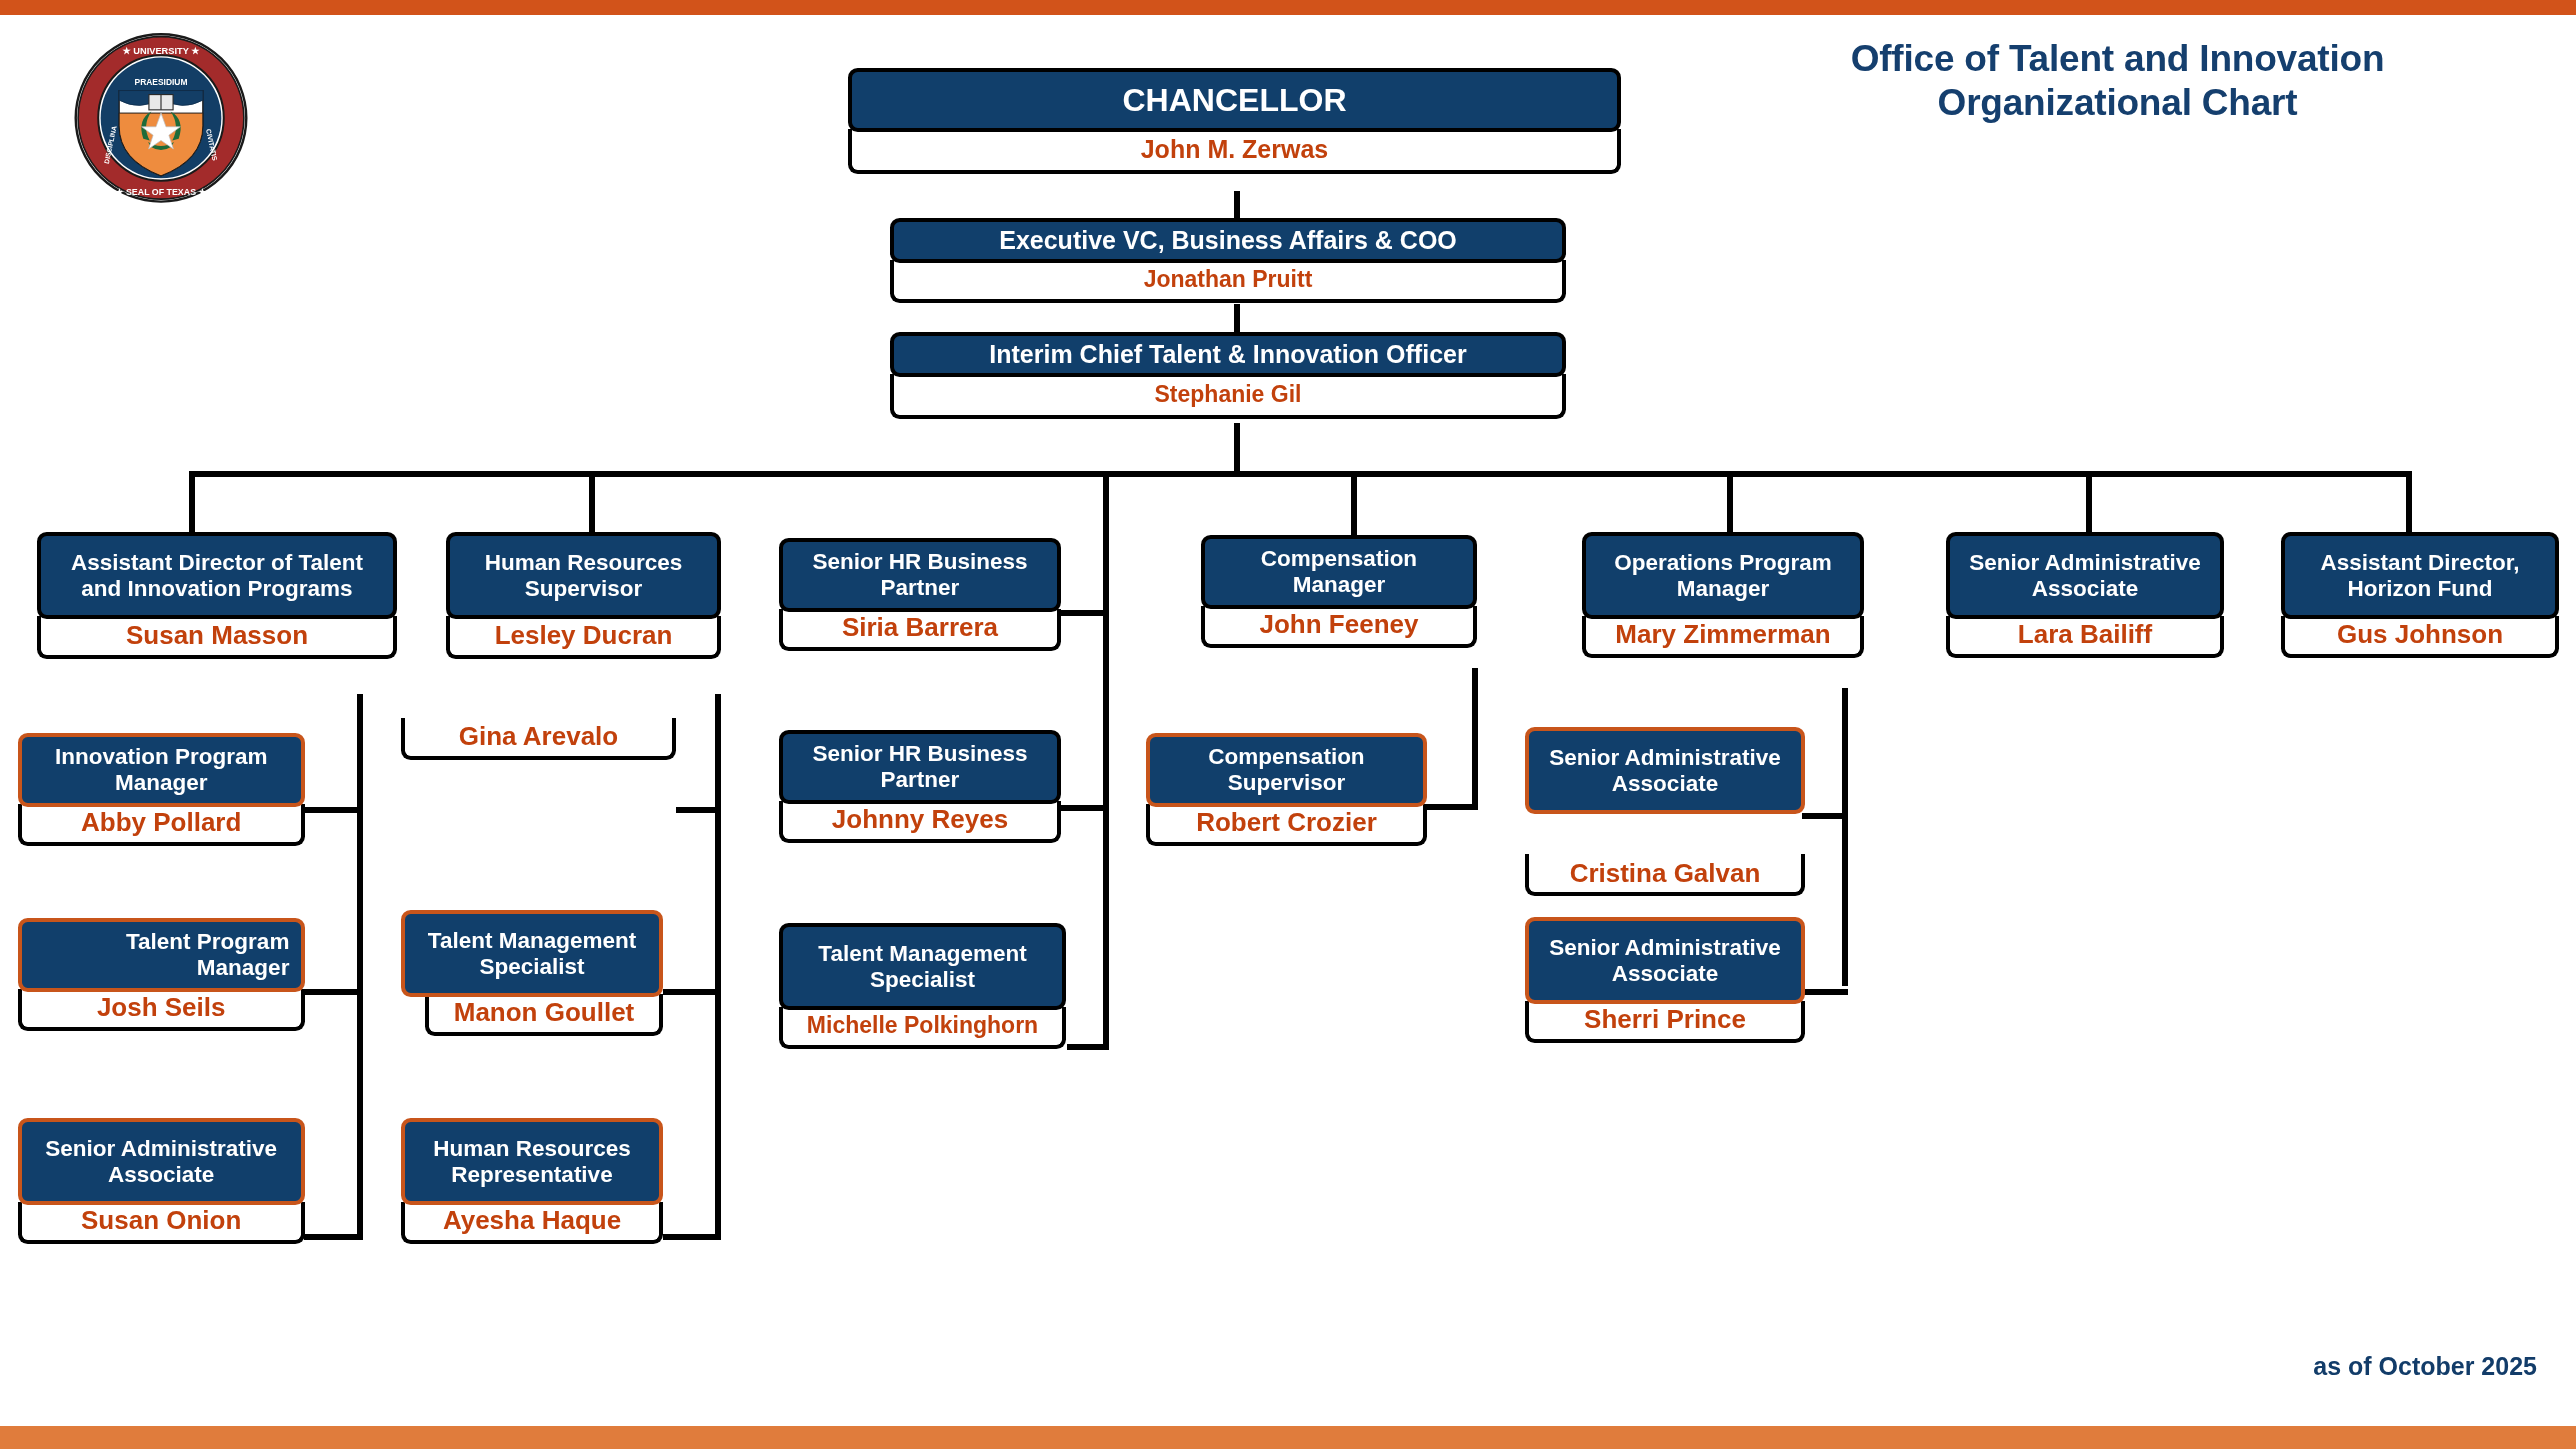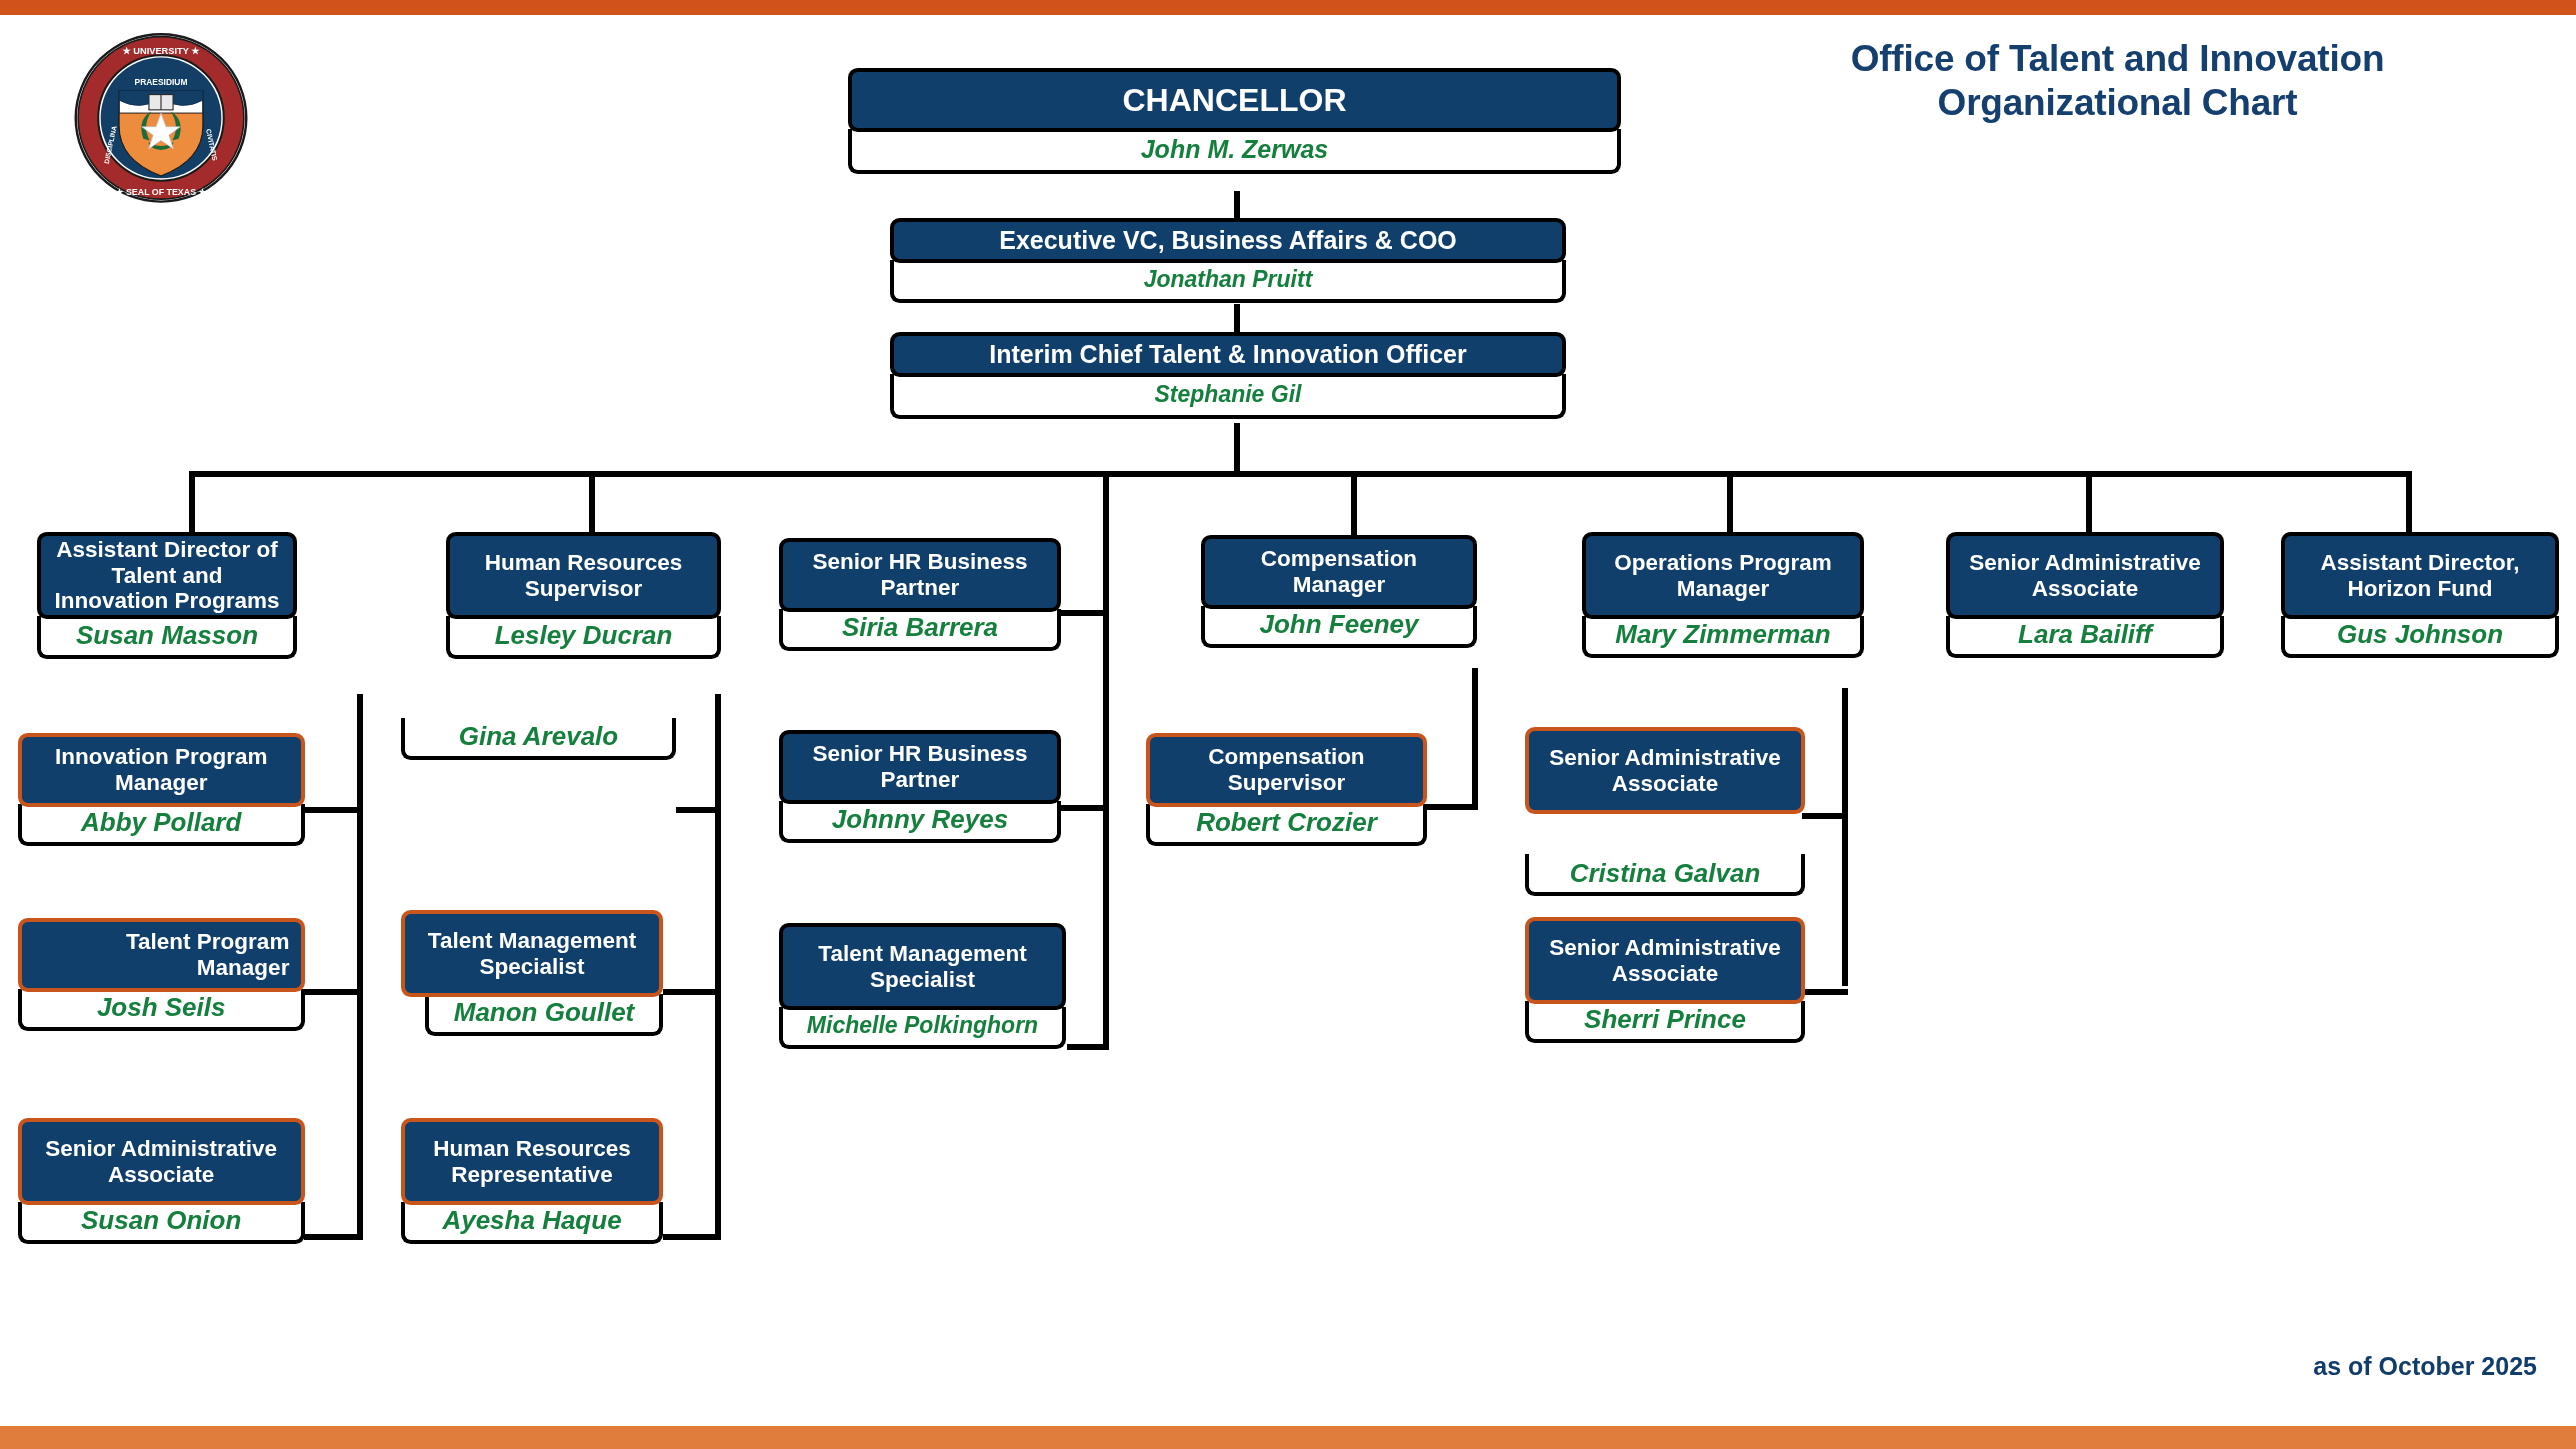--- a/index.html
+++ b/index.html
@@ -83,33 +83,32 @@
     justify-content: center;
     text-align: center;
     font-weight: bold;
     line-height: 1.14;
     position: relative;
     z-index: 2;
   }
   .node.accent .title { border-color: #C8551B; }
   .node .person {
     background: #ffffff;
-    color: #15803d;
+    color: #c2410c;
     border: 4px solid #000000;
     border-top: none;
     border-radius: 0 0 9.7px 9.7px;
     display: flex;
     align-items: center;
     justify-content: center;
     text-align: center;
     font-weight: bold;
     position: relative;
     margin-top: -3.2px;
     z-index: 1;
-    font-style: italic;
   }
 
   
   .t-xl .title { font-size: 32px; }
   .t-xl .person { font-size: 25px; }
   .t-lg .title { font-size: 25px; }
   .t-lg .person { font-size: 23px; }
   .t-md .title { font-size: 22.5px; }
   .t-md .person { font-size: 26px; }
 </style>
@@ -196,21 +195,21 @@
   <div class="node t-lg" style="left:890px; top:218px; width:676px;">
     <div class="title" style="height:45px;">Executive VC, Business Affairs &amp; COO</div>
     <div class="person" style="height:43px;">Jonathan Pruitt</div>
   </div>
 
   <div class="node t-lg" style="left:890px; top:332px; width:676px;">
     <div class="title" style="height:45px;">Interim Chief Talent &amp; Innovation Officer</div>
     <div class="person" style="height:45px;">Stephanie Gil</div>
   </div>
 
-  <div class="node t-md" style="left:37px; top:532px; width:260px;">
+  <div class="node t-md" style="left:37px; top:532px; width:360px;">
     <div class="title" style="height:87px; padding:0 11.3px;">Assistant Director of Talent and Innovation Programs</div>
     <div class="person" style="height:43px;">Susan Masson</div>
   </div>
 
   <div class="node t-md accent" style="left:17.7px; top:733px; width:287px;border-radius:31px;">
     <div class="title" style="height:74px; padding:0 11.3px;">Innovation Program Manager</div>
     <div class="person" style="height:42px;">Abby Pollard</div>
   </div>
 
   <div class="node t-md accent" style="left:17.7px; top:918px; width:287px;">

